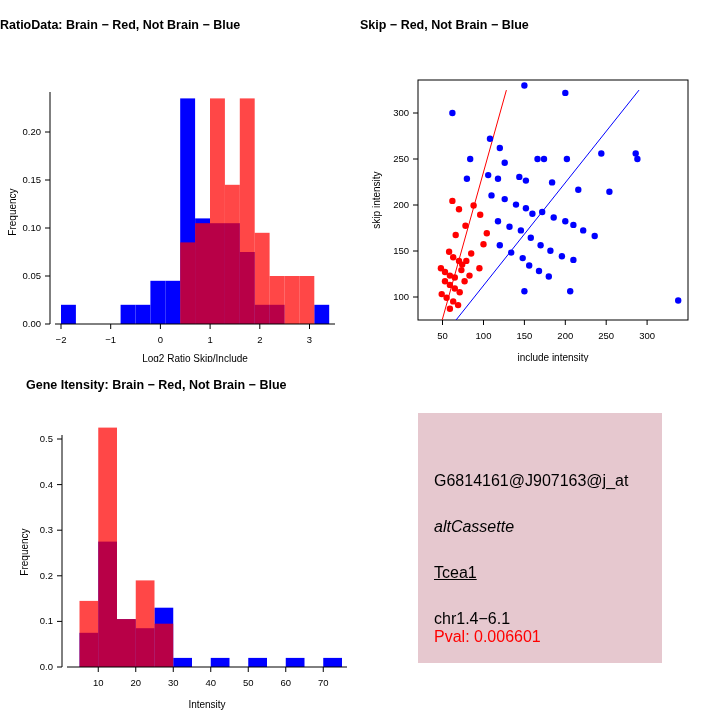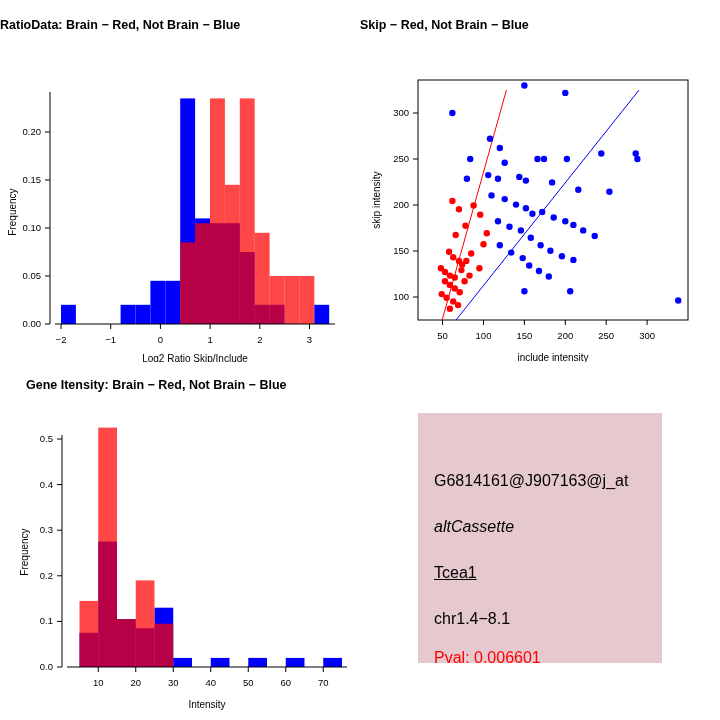--- a/index.html
+++ b/index.html
@@ -279,17 +279,17 @@
           <text x="311.25" y="294">70</text>
       </g>
       <text class="axlab" x="195" y="316" text-anchor="middle">Intensity</text>
     </svg>
   </div>
 
   <div class="panel infobox" style="left:418px;top:413px;width:244px;height:250px;">
     <div class="line" style="position:absolute;left:16px;top:59px;">G6814161@J907163@j_at</div>
     <div class="line" style="position:absolute;left:16px;top:105px;font-style:italic;">altCassette</div>
     <div class="line" style="position:absolute;left:16px;top:151px;text-decoration:underline;">Tcea1</div>
-    <div class="line" style="position:absolute;left:16px;top:197px;">chr1.4−8.1</div>
-    <div class="line pval" style="position:absolute;left:16px;top:236px;">Pval: 0.006601</div>
+    <div class="line" style="position:absolute;left:16px;top:197px;">chr1.4−6.1</div>
+    <div class="line pval" style="position:absolute;left:16px;top:215px;">Pval: 0.006601</div>
   </div>
 
 </div>
 
 </body></html>

